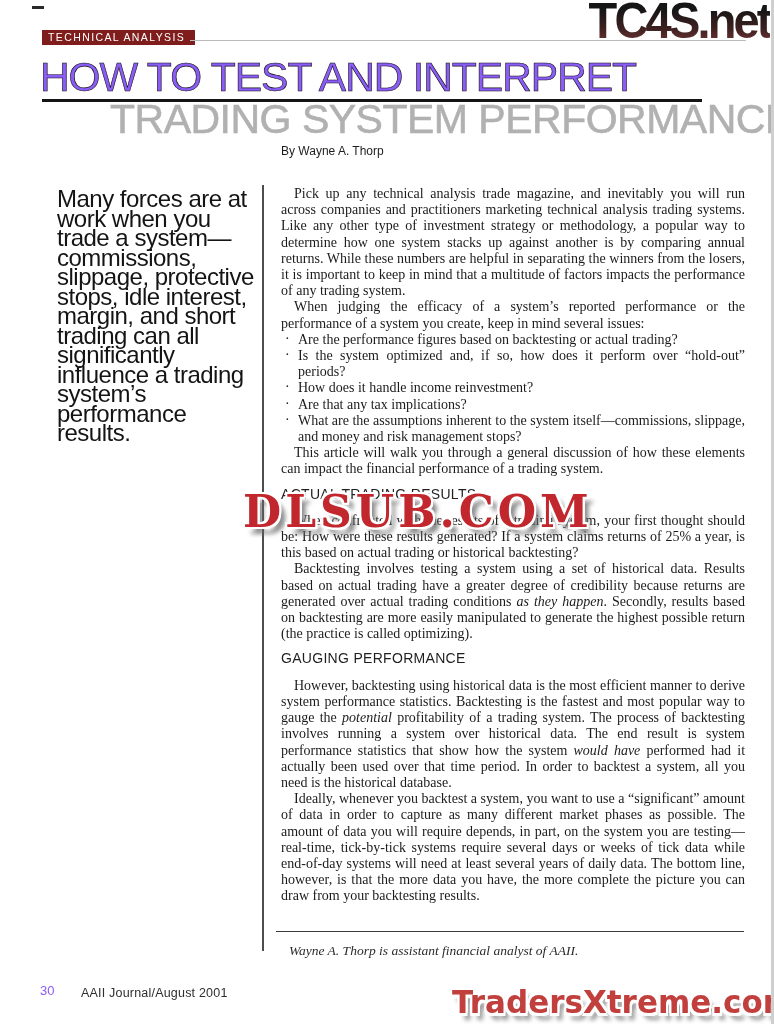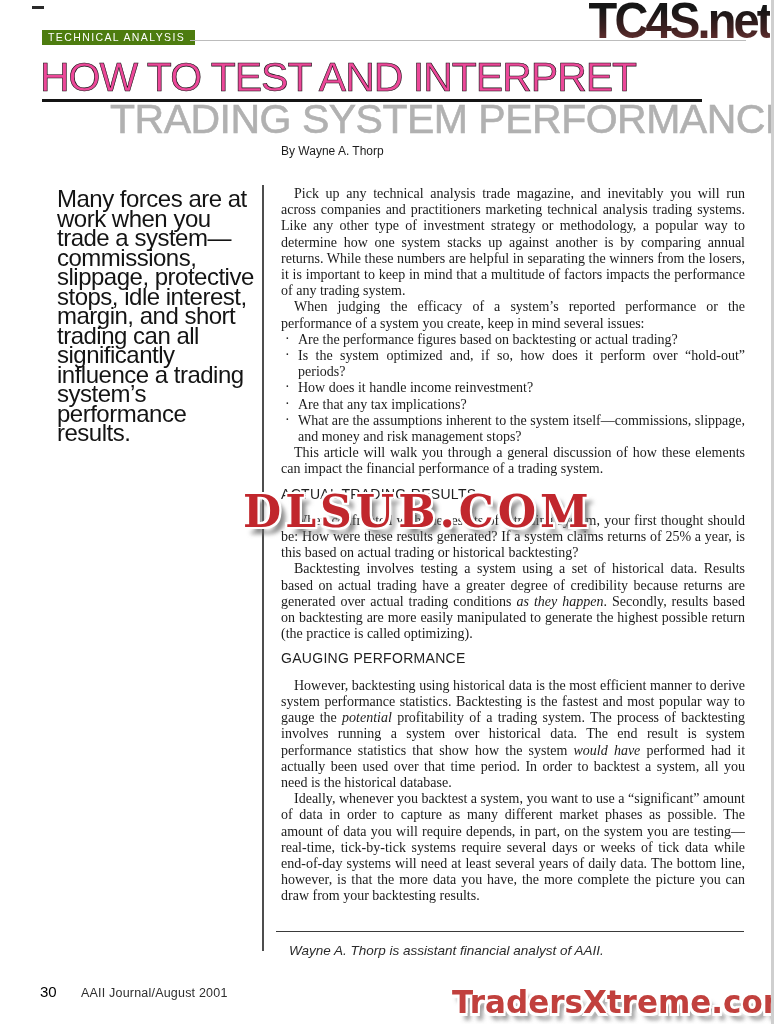--- a/index.html
+++ b/index.html
@@ -6,36 +6,36 @@
   .page{
     position:relative;width:774px;height:1024px;background:#ffffff;
     margin:0 auto;overflow:hidden;
     font-family:"Liberation Sans",sans-serif;
     border-right:3px solid #cfcfcf;box-sizing:border-box;
   }
   
   .scan-mark{position:absolute;left:32px;top:6px;width:12px;height:3px;background:#2a2a2a;}
   .cat-tag{
     position:absolute;left:42px;top:30px;height:15px;line-height:15px;
-    background:#4d7c0f;color:#ffffff;font-size:10.5px;letter-spacing:1.4px;
+    background:#7f1d1d;color:#ffffff;font-size:10.5px;letter-spacing:1.4px;
     padding:0 10px 0 6px;white-space:nowrap;
   }
   .cat-rule{position:absolute;left:190px;top:40px;width:556px;height:1px;background:#bcbcbc;}
   .wm-tc4s{
     position:absolute;right:1px;top:-8px;
     font-family:"Liberation Sans",sans-serif;font-weight:700;
     font-size:50px;letter-spacing:-3px;white-space:nowrap;
     background:linear-gradient(180deg,#161616 30%,#3c2020 62%,#7c3a3a 95%);
     -webkit-background-clip:text;background-clip:text;
     -webkit-text-fill-color:transparent;color:transparent;
     transform:scaleX(0.94);transform-origin:right top;
   }
   .title1{
     position:absolute;left:40px;top:54px;
-    font-size:41px;letter-spacing:-1px;color:#ec4899;white-space:nowrap;
+    font-size:41px;letter-spacing:-1px;color:#8b5cf6;white-space:nowrap;
     -webkit-text-stroke:0.6px #0c0c0c;
   }
   .title-underline{position:absolute;left:42px;top:99px;width:660px;height:3px;background:#141414;}
   .title2{
     position:absolute;left:110px;top:96px;
     font-size:41px;letter-spacing:-0.5px;color:#b1b1b1;white-space:nowrap;
     -webkit-text-stroke:0.6px #b1b1b1;
   }
   .byline{position:absolute;left:281px;top:144px;font-size:12px;color:#1d1d1d;}
   
@@ -55,21 +55,21 @@
   .bullet{position:relative;padding-left:17px;margin:0;}
   .bmark{position:absolute;left:4px;top:-1px;}
   .sheading{
     font-family:"Liberation Sans",sans-serif;font-size:14px;color:#1f1f1f;
     letter-spacing:0.3px;margin:8px 0 11px 0;text-align:left;
   }
   .it{font-style:italic;}
   .bio-rule{position:absolute;left:-5px;top:745px;width:468px;height:1px;background:#3a3a3a;}
   .bio{
     position:absolute;left:8px;top:757px;width:450px;
-    font-family:Liberation Sans, sans-serif;font-style:italic;
+    font-family:Liberation Serif, serif;font-style:italic;
     font-size:13.5px;color:#2a2a2a;text-align:left;
   }
   
   .wm-dlsub{
     position:absolute;left:243px;top:486px;
     font-family:"DejaVu Serif",serif;font-weight:700;
     font-size:44px;letter-spacing:4px;white-space:nowrap;
     color:#c1272d;transform:scaleY(1.02);
     text-shadow:
       -2px -2px 0 #fff, 2px -2px 0 #fff, -2px 2px 0 #fff, 2px 2px 0 #fff,
@@ -80,21 +80,21 @@
     position:absolute;left:452px;top:983px;
     font-family:"DejaVu Sans",sans-serif;font-weight:700;
     font-size:31px;letter-spacing:0px;white-space:nowrap;
     color:#c1403d;transform:scaleY(1.05);transform-origin:left top;
     text-shadow:
       -2px -2px 0 #fff, 2px -2px 0 #fff, -2px 2px 0 #fff, 2px 2px 0 #fff,
       -2px 0 0 #fff, 2px 0 0 #fff, 0 -2px 0 #fff, 0 2px 0 #fff,
       5px 6px 4px rgba(110,110,110,0.7);
   }
   
-  .pagenum{position:absolute;left:40px;top:983px;font-size:15px;color:#000000;}
+  .pagenum{position:absolute;left:40px;top:983px;font-size:13px;color:#8b5cf6;}
   .journal{position:absolute;left:81px;top:986px;font-size:12.5px;color:#2e2e2e;letter-spacing:0.2px;}
 </style>
 </head>
 <body>
 
 <div class="page">
 
   <div class="scan-mark"></div>
 
   <div class="cat-tag">TECHNICAL ANALYSIS</div>

